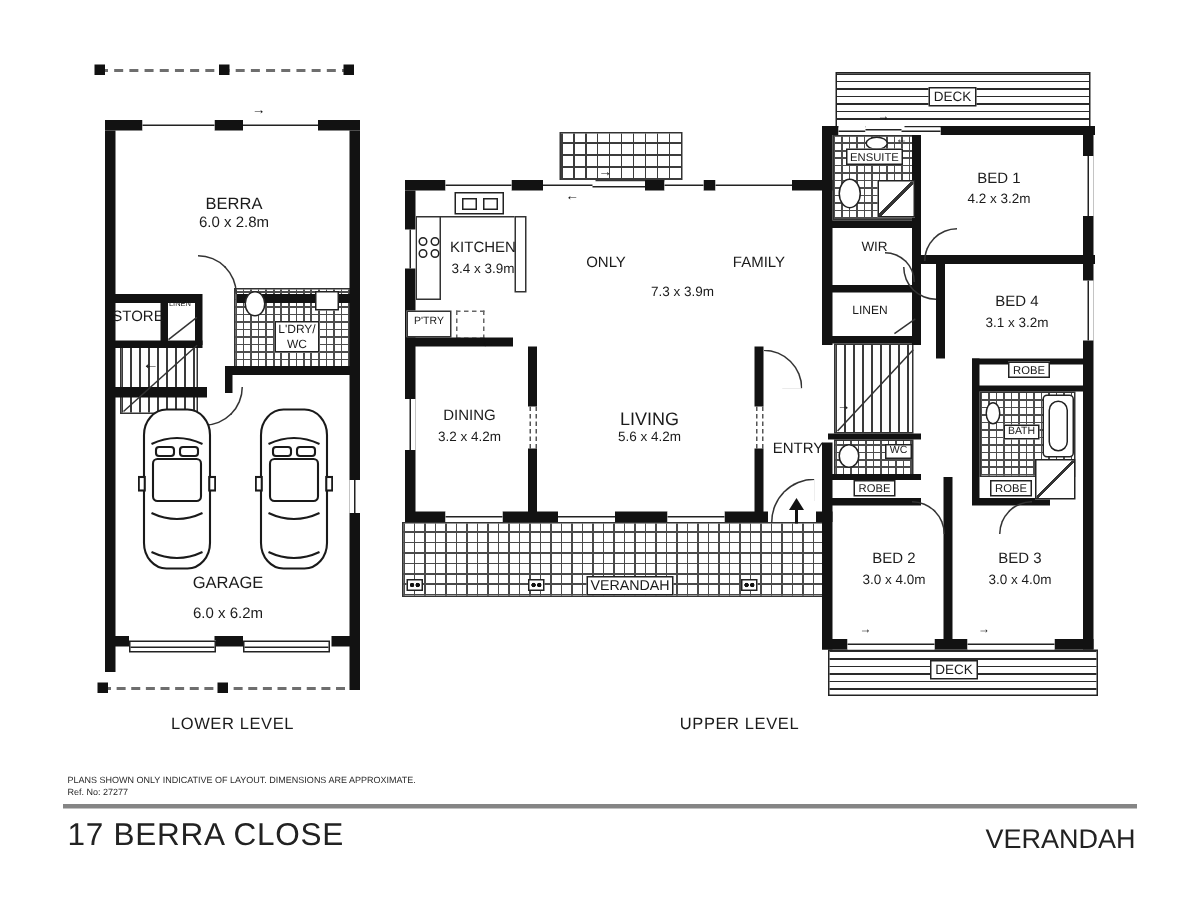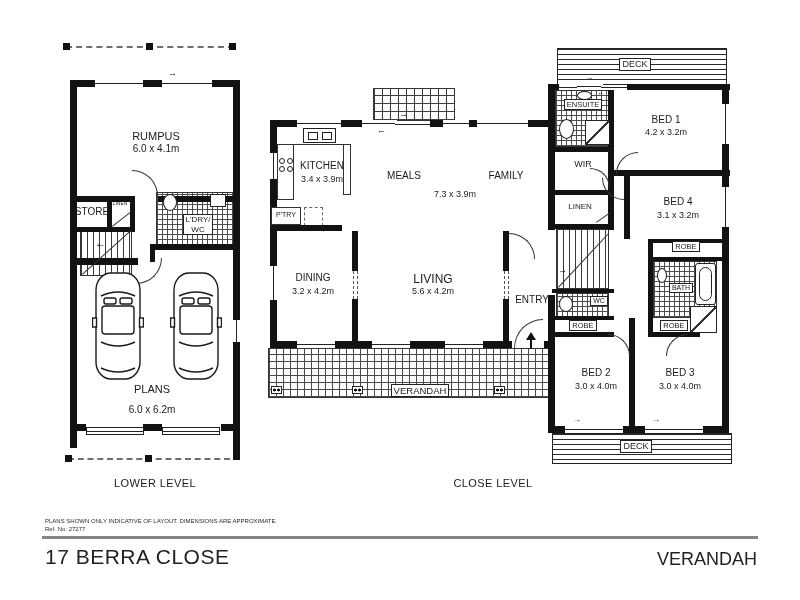--- a/index.html
+++ b/index.html
@@ -66,22 +66,22 @@
     <i class="wall" style="left:70px;top:80px;width:25px;height:7px"></i>
     <i class="win" style="left:95px;top:80px;width:48px;height:7px"></i>
     <i class="wall" style="left:143px;top:80px;width:19px;height:7px"></i>
     <i class="win" style="left:162px;top:80px;width:50px;height:7px"></i>
     <span class="arr" style="left:168px;top:69px">→</span>
     <i class="wall" style="left:212px;top:80px;width:28px;height:7px"></i>
     <i class="wall" style="left:70px;top:87px;width:7px;height:361px"></i>
     <i class="wall" style="left:233px;top:87px;width:7px;height:373px"></i>
     <i class="winv" style="left:233px;top:320px;width:7px;height:22px"></i>
 
-    <div class="lbl" style="left:96px;top:130px;width:120px;font-size:11px">RUMPUS</div>
-    <div class="lbl" style="left:96px;top:143px;width:120px;font-size:10px">6.0 x 4.1m</div>
+    <div class="lbl" style="left:96px;top:130px;width:120px;font-size:11px">BERRA</div>
+    <div class="lbl" style="left:96px;top:143px;width:120px;font-size:10px">6.0 x 2.8m</div>
 
     <i class="wall" style="left:70px;top:196px;width:62px;height:6px"></i>
     <i class="wall" style="left:158px;top:196px;width:82px;height:6px"></i>
     <i class="arc a-tr" style="left:132px;top:170px;width:26px;height:26px"></i>
     <i class="wall" style="left:107px;top:196px;width:5px;height:34px"></i>
     <i class="wall" style="left:130px;top:196px;width:5px;height:34px"></i>
     <i class="wall" style="left:70px;top:227px;width:65px;height:5px"></i>
     <div class="lbl" style="left:74px;top:206px;width:36px;font-size:10px">STORE</div>
     <div class="lbl" style="left:108px;top:200px;width:24px;font-size:5px">LINEN</div>
     <i class="diag" style="left:112px;top:226px;width:24px;transform:rotate(-38deg)"></i>
@@ -123,21 +123,21 @@
         <rect x="12" y="28" width="12" height="6" rx="2"></rect>
           <rect x="28" y="28" width="12" height="6" rx="2"></rect>
         <rect x="10" y="36" width="32" height="28" rx="3" fill="none"></rect>
         <path d="M9 72 Q26 80 43 72" fill="none"></path>
         <path d="M9 98 Q26 106 43 98" fill="none"></path>
         <rect x="0.5" y="48" width="4" height="9"></rect>
           <rect x="47.5" y="48" width="4" height="9"></rect>
       </g>
     </svg>
 
-    <div class="lbl" style="left:92px;top:383px;width:120px;font-size:11px">PLANS</div>
+    <div class="lbl" style="left:92px;top:383px;width:120px;font-size:11px">GARAGE</div>
     <div class="lbl" style="left:92px;top:404px;width:120px;font-size:10px">6.0 x 6.2m</div>
 
     <i class="wall" style="left:70px;top:424px;width:16px;height:7px"></i>
     <i class="wall" style="left:143px;top:424px;width:19px;height:7px"></i>
     <i class="wall" style="left:221px;top:424px;width:19px;height:7px"></i>
     <i class="gdoor" style="left:86px;top:427px;width:58px;height:8px"></i>
     <i class="gdoor" style="left:162px;top:427px;width:58px;height:8px"></i>
     <i class="dash" style="left:68px;top:458px;width:162px"></i>
     <i class="sq" style="left:65px;top:455px"></i>
       <i class="sq" style="left:145px;top:455px"></i>
@@ -178,21 +178,21 @@
     <i class="burner" style="left:279px;top:166px"></i>
     <i class="burner" style="left:287px;top:166px"></i>
     <div class="lbl" style="left:272px;top:160px;width:100px;font-size:10px">KITCHEN</div>
     <div class="lbl" style="left:272px;top:174px;width:100px;font-size:9px">3.4 x 3.9m</div>
     <i class="bench" style="left:271px;top:207px;width:30px;height:18px"></i>
     <div class="lbl" style="left:271px;top:211px;width:30px;font-size:7px">P'TRY</div>
     <i class="dashedbox" style="left:304px;top:207px;width:19px;height:19px"></i>
     <i class="wall" style="left:270px;top:225px;width:72px;height:6px"></i>
     <span class="arr" style="left:320px;top:224px;font-size:10px">←</span>
 
-    <div class="lbl" style="left:354px;top:170px;width:100px;font-size:10px">MEALS</div>
+    <div class="lbl" style="left:354px;top:170px;width:100px;font-size:10px">ONLY</div>
     <div class="lbl" style="left:456px;top:170px;width:100px;font-size:10px">FAMILY</div>
     <div class="lbl" style="left:405px;top:189px;width:100px;font-size:9px">7.3 x 3.9m</div>
 
     <i class="wall" style="left:352px;top:231px;width:6px;height:40px"></i>
     <i class="vdash" style="left:353px;top:271px;height:28px"></i>
       <i class="vdash" style="left:357px;top:271px;height:28px"></i>
     <i class="wall" style="left:352px;top:299px;width:6px;height:43px"></i>
     <i class="wall" style="left:503px;top:231px;width:6px;height:40px"></i>
     <i class="vdash" style="left:504px;top:271px;height:28px"></i>
       <i class="vdash" style="left:508px;top:271px;height:28px"></i>
@@ -299,21 +299,21 @@
     <i class="wall" style="left:548px;top:426px;width:17px;height:7px"></i>
     <i class="win" style="left:565px;top:426px;width:58px;height:7px"></i>
     <i class="wall" style="left:623px;top:426px;width:22px;height:7px"></i>
     <i class="win" style="left:645px;top:426px;width:58px;height:7px"></i>
     <i class="wall" style="left:703px;top:426px;width:26px;height:7px"></i>
     <span class="arr" style="left:573px;top:416px;font-size:8px">→</span>
     <span class="arr" style="left:652px;top:416px;font-size:8px">→</span>
     <div class="hstripe" style="left:552px;top:433px;width:180px;height:31px"></div>
     <div class="lbl" style="left:606px;top:440px;width:60px;font-size:9px"><span class="boxed">DECK</span></div>
 
-    <div class="lbl" style="left:433px;top:477px;width:120px;font-size:11px;letter-spacing:.4px">CLOSE LEVEL</div>
+    <div class="lbl" style="left:433px;top:477px;width:120px;font-size:11px;letter-spacing:.4px">UPPER LEVEL</div>
   </section>
 
   <section>
     <div class="ftxt" style="left:45px;top:518px;font-size:6px">PLANS SHOWN ONLY INDICATIVE OF LAYOUT.  DIMENSIONS ARE APPROXIMATE.</div>
     <div class="ftxt" style="left:45px;top:526px;font-size:6px">Ref. No: 27277</div>
     <i class="rule" style="left:42px;top:536px;width:716px;height:3px"></i>
     <div class="ftxt" style="left:45px;top:545px;font-size:21px;letter-spacing:.5px;color:#222">17 BERRA CLOSE</div>
     <div class="ftxt" style="left:500px;top:549px;width:257px;text-align:right;font-size:18px;color:#222">VERANDAH</div>
   </section>
 </div>

